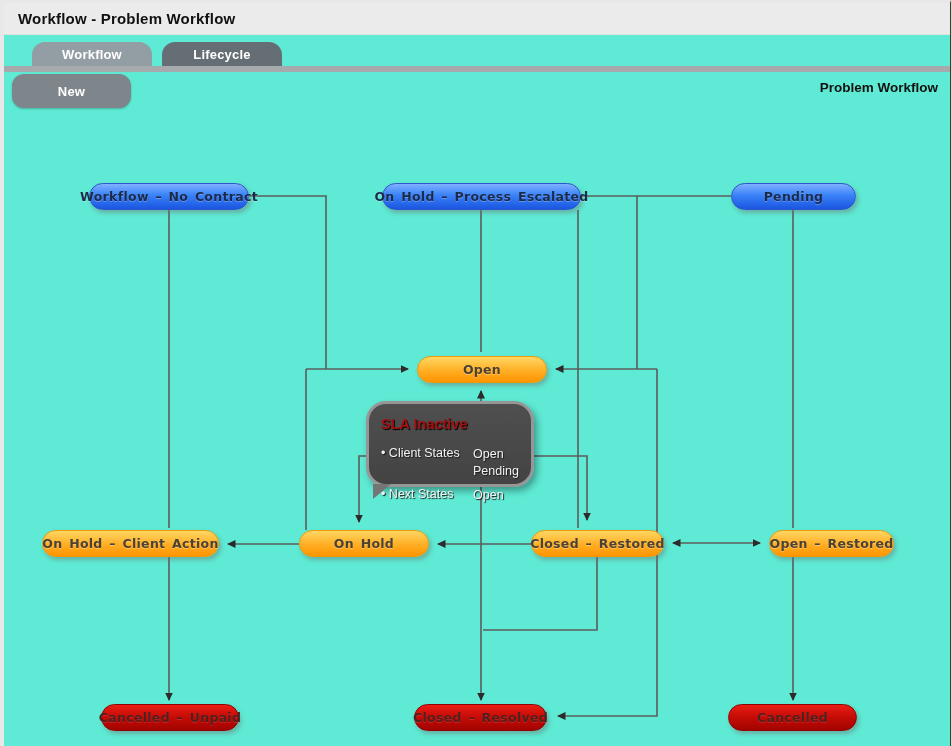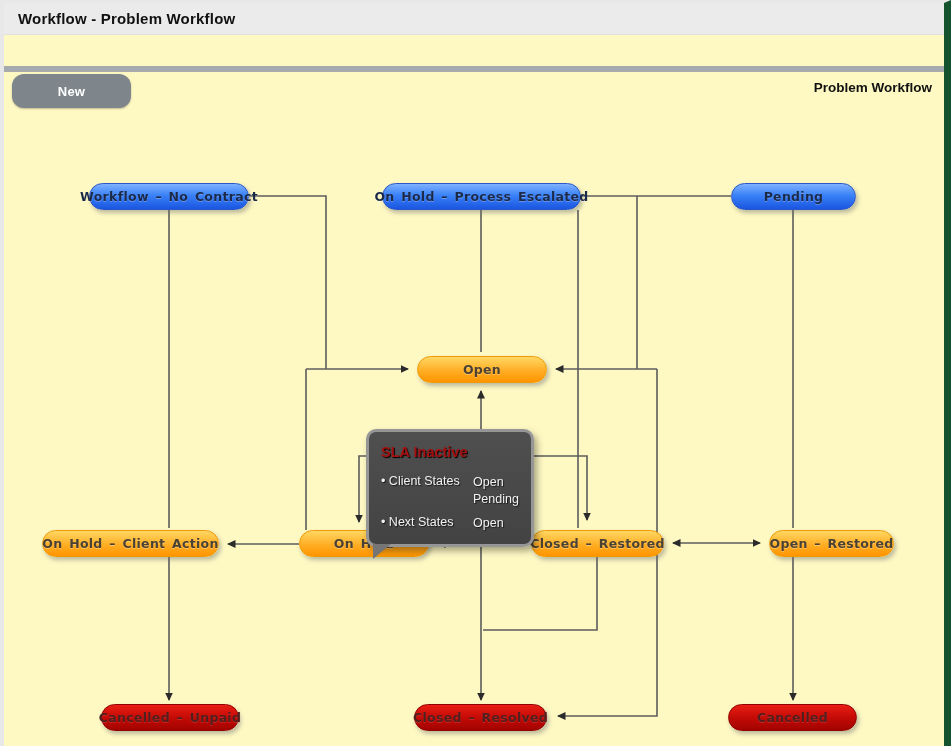--- a/index.html
+++ b/index.html
@@ -1,20 +1,20 @@
 <!DOCTYPE html>
 <html><head>
 <meta charset="utf-8">
 <style>
   html,body{margin:0;padding:0;background:#ffffff;}
   .page{
     position:relative;width:951px;height:746px;overflow:hidden;
-    background:#fef9c3;
+    background:#5eead4;
     border-left:4px solid #e8e8e8;border-top:3px solid #e8e8e8;
-    border-right:7px solid #14532d;box-sizing:border-box;
+    border-right:1px solid #14532d;box-sizing:border-box;
     font-family:"Liberation Sans","DejaVu Sans",sans-serif;
   }
   
   .titlebar{
     position:absolute;left:0;top:0;width:100%;height:31px;
     background:#ebebeb;border-bottom:1px solid #e0e0e0;
     display:flex;align-items:center;
   }
   .titlebar .title{font-size:15px;font-weight:bold;color:#111;padding-left:14px;letter-spacing:.2px;}
   
@@ -54,26 +54,25 @@
   .node.orange{
     background:linear-gradient(180deg,#ffd763 0%,#ffae24 55%,#ff9400 100%);
     border:1px solid #ef9a06;color:#4b4233;text-shadow:0 1px 0 rgba(255,255,255,.3);
   }
   .node.red{
     background:linear-gradient(180deg,#ea1e14 0%,#c40b06 50%,#a20300 100%);
     border:1px solid #8f0200;color:#50201e;text-shadow:0 1px 0 rgba(255,120,120,.25);
   }
   
   .tooltip{
-    position:absolute;left:362px;top:298px;width:168px;height:118px;z-index:3;
+    position:absolute;left:362px;top:298px;width:168px;height:86px;z-index:3;
     background:linear-gradient(180deg,#4f4f4f 0%,#434343 100%);
-    border:3px solid #969696;border-radius:10px;box-sizing:border-box;
+    border:3px solid #969696;border-radius:20px;box-sizing:border-box;
     box-shadow:3px 4px 7px rgba(0,0,0,.35);
     font-family:"Liberation Sans",sans-serif;
-    margin-top:28px;
   }
   .tooltip .tip-title{
     position:absolute;left:12px;top:12px;font-size:14.5px;font-weight:bold;color:#a50f0f;
     text-shadow:1px 1px 1px #000;
   }
   .tip-row{position:absolute;left:12px;display:flex;font-size:12.5px;color:#f2f2f2;
     text-shadow:1px 1px 1px #1a1a1a;}
   .tip-row .tip-label{width:92px;}
   .tip-row .tip-values div{line-height:17px;}
   .tip-row1{top:42px;}
@@ -85,20 +84,24 @@
 </style>
 </head>
 <body>
 
 <div class="page">
 
   <div class="titlebar">
     <div class="title">Workflow - Problem Workflow</div>
   </div>
 
+  <div class="tabs">
+    <div class="tab active">Workflow</div>
+    <div class="tab inactive">Lifecycle</div>
+  </div>
   <div class="tabbar"></div>
 
   <div class="btn-new">New</div>
   <div class="context-title">Problem Workflow</div>
 
   <div class="canvas">
 
     <svg class="connectors" width="946" height="646" viewBox="0 100 946 646">
       <defs>
         <marker id="arr" markerWidth="9" markerHeight="8" refX="7.5" refY="4" orient="auto" markerUnits="userSpaceOnUse">

